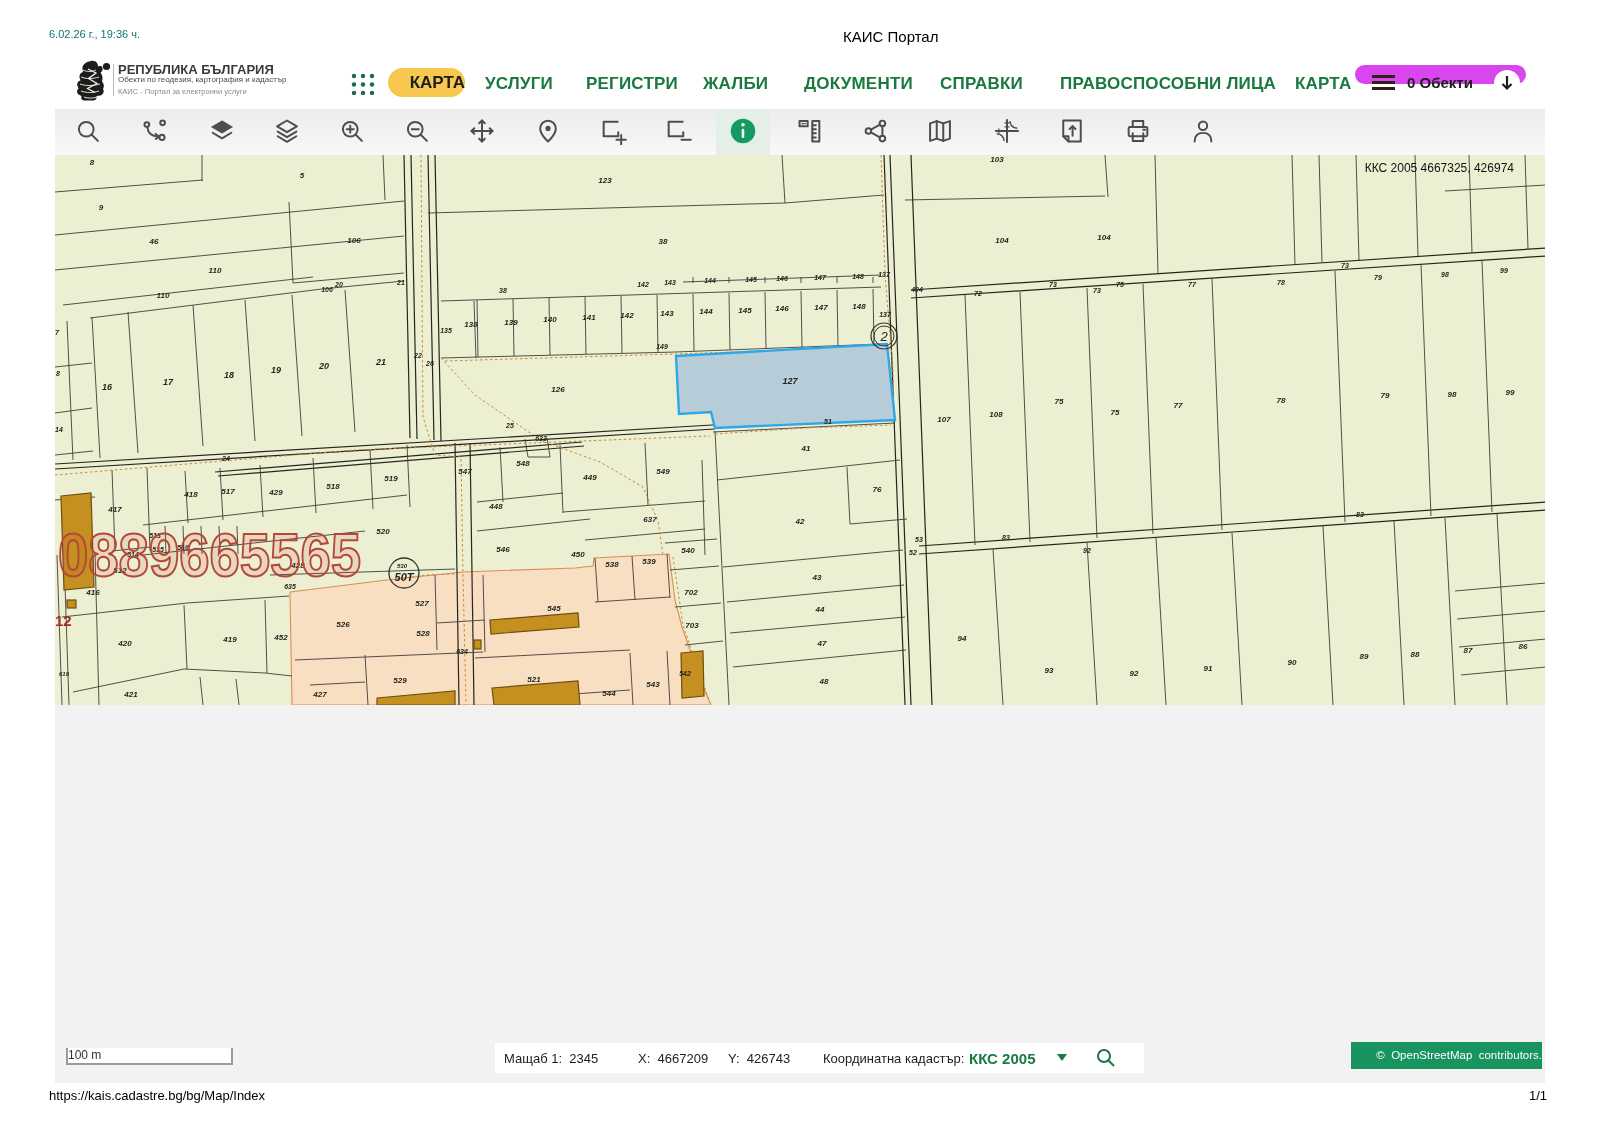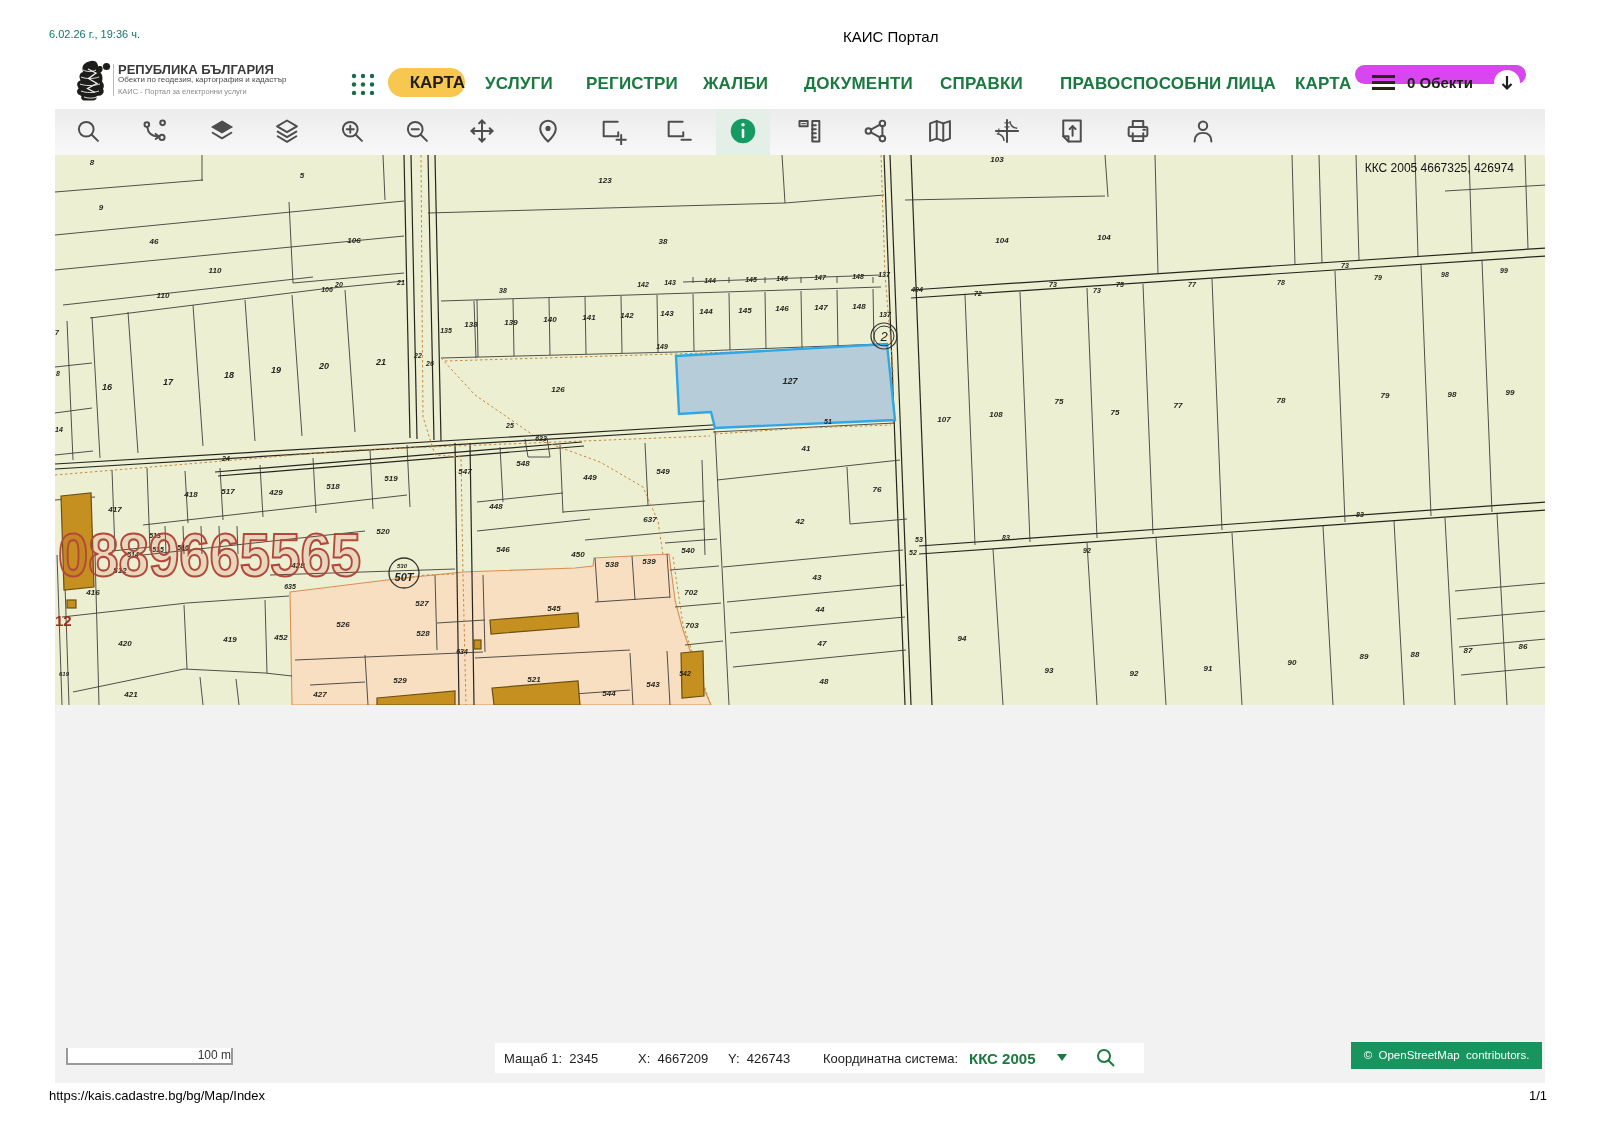--- a/index.html
+++ b/index.html
@@ -497,36 +497,36 @@
       <text x="630" y="521" font-size="7" font-weight="bold" font-style="italic" text-anchor="middle" fill="#26261f">542</text>
       <text x="407" y="499" font-size="7" font-weight="bold" font-style="italic" text-anchor="middle" fill="#26261f">634</text>
       <text x="235" y="434" font-size="7" font-weight="bold" font-style="italic" text-anchor="middle" fill="#26261f">635</text>
       <text x="347" y="413" font-size="6" font-weight="bold" font-style="italic" text-anchor="middle" fill="#26261f">530</text>
       <text x="9" y="521" font-size="6" font-weight="bold" font-style="italic" text-anchor="middle" fill="#26261f">619</text>
       <text x="1459" y="17" font-size="12" text-anchor="end" fill="#111">ККС 2005 4667325, 426974</text>
       <text x="3" y="421" font-size="62" font-weight="bold" fill="rgba(190,72,58,0.14)" stroke="#b5473a" stroke-width="2.1" textLength="303" lengthAdjust="spacingAndGlyphs">0889665565</text>
       <text x="0" y="471" font-size="15" font-weight="bold" fill="#9c2f22">12</text>
     </svg>
 
-    <div class="abs" style="left:11px;top:997px;width:167px;height:17px;background:#fff;border-left:2px solid #9a9a9a;border-right:2px solid #9a9a9a;border-bottom:2px solid #9a9a9a;text-align:right;font-size:12px;color:#333;line-height:15px">100 m</div>
+    <div class="abs" style="left:11px;top:997px;width:167px;height:17px;background:#fff;border-left:2px solid #9a9a9a;border-right:2px solid #9a9a9a;border-bottom:2px solid #9a9a9a;text-align:left;font-size:12px;color:#333;line-height:15px">100 m</div>
 
     <div class="abs" style="left:440px;top:992px;width:649px;height:30px;background:#fff;font-size:13px;color:#222">
       <span class="abs" style="left:9px;top:8px">Мащаб 1:&nbsp; 2345</span>
       <span class="abs" style="left:143px;top:8px">X:&nbsp; 4667209</span>
       <span class="abs" style="left:233px;top:8px">Y:&nbsp; 426743</span>
-      <span class="abs" style="left:328px;top:8px">Координатна система:</span>
+      <span class="abs" style="left:328px;top:8px">Координатна кадастър:</span>
       <span class="abs" style="left:474px;top:7px;font-size:15px;font-weight:bold;color:#19793f">ККС 2005</span>
       <svg class="abs" style="left:562px;top:11px" width="10" height="8" viewBox="0 0 10 8">
         <path d="M0 0 L10 0 L5 7 Z" fill="#19793f"></path>
       </svg>
       <svg class="abs" style="left:600px;top:4px" width="22" height="22" viewBox="0 0 22 22">
         <circle cx="9" cy="9" r="6" stroke="#19793f" stroke-width="2" fill="none"></circle>
         <line x1="13.5" y1="13.5" x2="19" y2="19" stroke="#19793f" stroke-width="2"></line>
       </svg>
     </div>
 
-    <div class="abs" style="left:1296px;top:991px;width:191px;height:27px;background:#18945e;color:#fff;font-size:11.5px;text-align:center;line-height:27px">©&nbsp; OpenStreetMap&nbsp; contributors.</div>
+    <div class="abs" style="left:1296px;top:991px;width:191px;height:27px;background:#18945e;color:#fff;font-size:11.5px;text-align:right;line-height:27px">©&nbsp; OpenStreetMap&nbsp; contributors.</div>
 
     <div class="abs" style="left:0;top:1032px;width:1490px;height:48px;background:#fff"></div>
   </div>
 
   <div class="abs" style="left:49px;top:1088px;font-size:13px;color:#000000">https://kais.cadastre.bg/bg/Map/Index</div>
   <div class="abs" style="left:1529px;top:1088px;font-size:13px;color:#000">1/1</div>
 
 </body></html>

